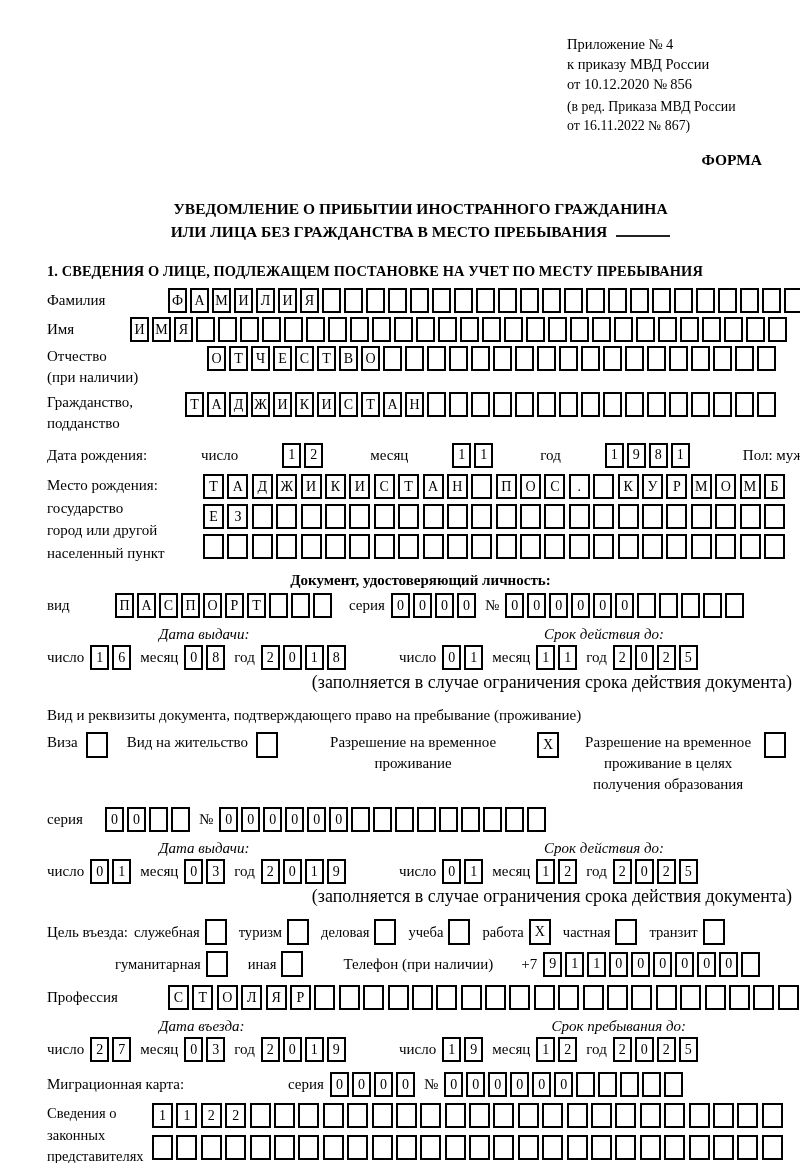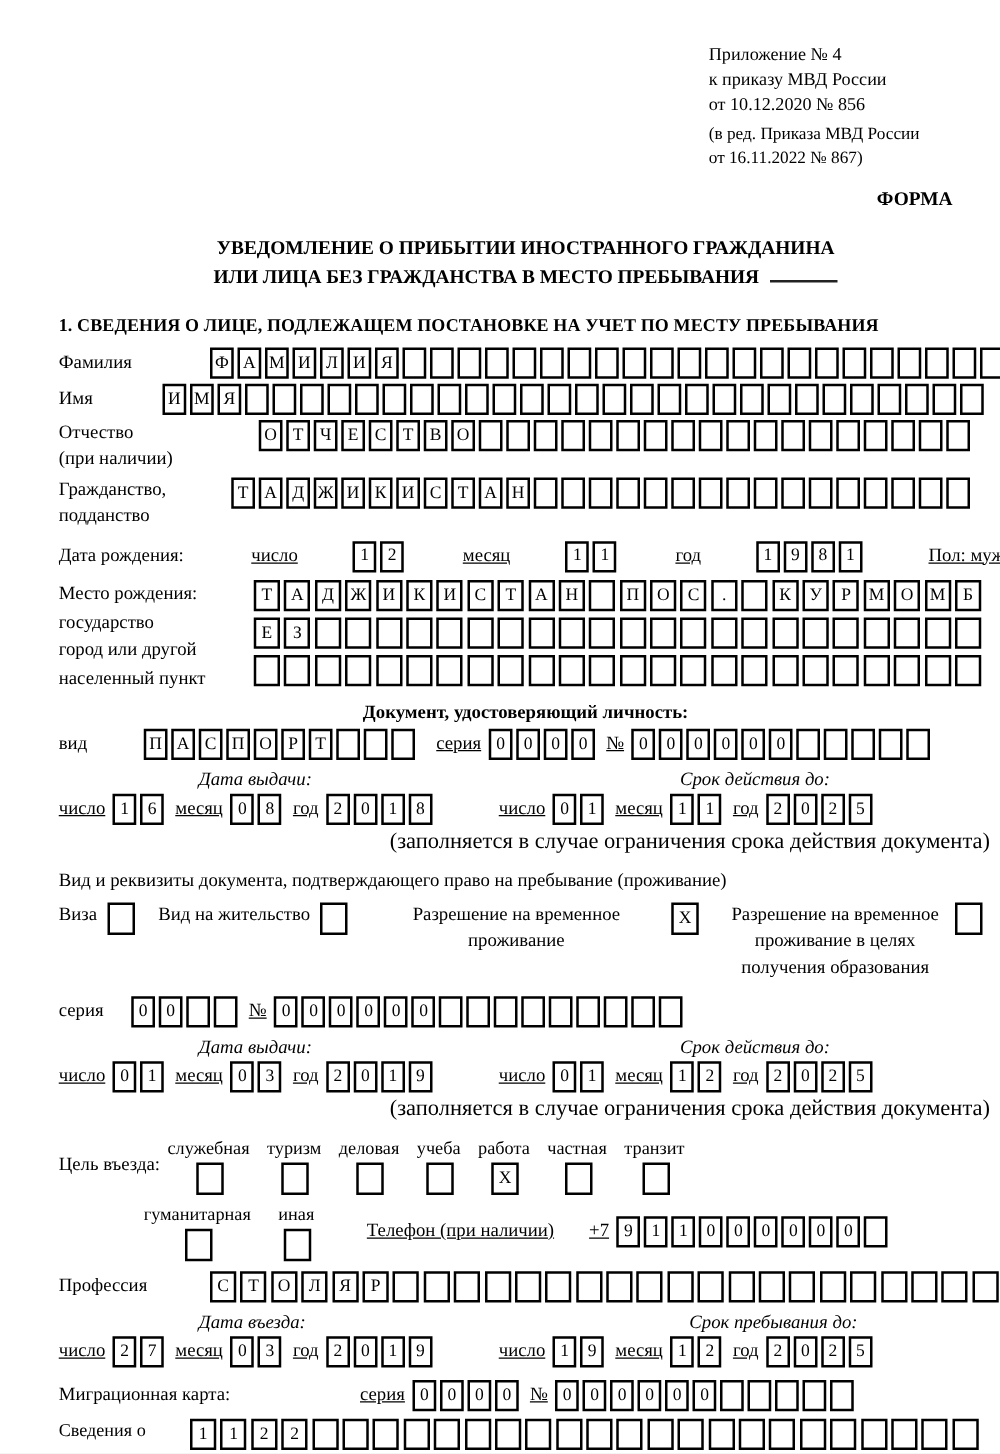--- a/index.html
+++ b/index.html
@@ -19,47 +19,47 @@
     width: 19px; height: 25px; flex: none;
     border: 2px solid #000; margin-right: 3px;
     font-size: 14px; line-height: 1; background: #fff;
   }
   .wide .cell { width: 21px; margin-right: 3.4px; }
   .cb .cell { width: 22px; height: 26px; }
   
   .appendix { margin-left: 520px; font-size: 14.5px; line-height: 20px; }
   .appendix .rev { font-size: 13.8px; margin-top: 3px; line-height: 19px; }
   .forma { margin-top: 16px; margin-right: 32px; text-align: right; font-weight: bold; font-size: 15.5px; }
-  .title { margin-top: 18px; text-align: center; font-weight: bold; font-size: 15.5px; line-height: 23px; }
+  .title { margin-top: 28px; text-align: center; font-weight: bold; font-size: 15.5px; line-height: 23px; }
   .blank { display: inline-block; width: 54px; border-bottom: 2px solid #222; height: 14px; margin-left: 9px; }
   .sec { margin-top: 20px; font-weight: bold; font-size: 14.4px; white-space: nowrap; letter-spacing: .1px; }
   
   .frow { display: flex; align-items: center; margin-top: 4px; }
   .frow.top { align-items: flex-start; }
   .flabel { flex: none; font-size: 15px; line-height: 21px; }
   .w68 { width: 68px; } .w83 { width: 83px; } .w138 { width: 138px; }
   .w156 { width: 156px; } .w160 { width: 160px; }
-  .dlab { font-size: 15px; margin: 0 6px; flex: none; text-decoration: underline; }
+  .dlab { font-size: 15px; margin: 0 6px; flex: none; }
   .dgroup { display: flex; align-items: center; }
   .dgroup .dlab:first-child { margin-left: 0; }
   .dheads { display: flex; margin-top: 8px; font-size: 15px; font-style: italic; }
   .dh-left { margin-left: 112px; }
   .dh-right { margin-left: auto; margin-right: 130px; }
   .drow { display: flex; align-items: center; margin-top: 2px; }
   .drow .left { width: 352px; flex: none; }
   .note-r { text-align: right; font-size: 18px; margin-top: 2px; padding-right: 2px; }
   .center-b { text-align: center; font-weight: bold; font-size: 15px; margin-top: 8px; }
   .intro { margin-top: 10px; line-height: 25px; font-size: 15px; }
   
   .optrow { display: flex; align-items: flex-start; margin-top: 4px; }
   .opt { display: flex; align-items: flex-start; }
   .opt .olabel { margin-right: 8px; line-height: 21px; }
   .opt .olines { text-align: center; line-height: 21px; margin-right: 10px; }
   .goal { margin-top: 12px; font-size: 14.6px; align-items: center; }
-  .goal .opt { align-items: center; margin-right: 9px; flex-direction: column; }
+  .goal .opt { align-items: center; margin-right: 9px; }
   .goal .olabel { margin-right: 5px; }
   .mt6 { margin-top: 6px; } .mt8 { margin-top: 8px; gap: 38px; } .mt10 { margin-top: 10px; }
   .indent105 { margin-left: 68px; text-align: center; }
   .vgap > .boxes { margin-bottom: 5px; }
 </style>
 </head>
 <body>
 
 <div class="page">
 

